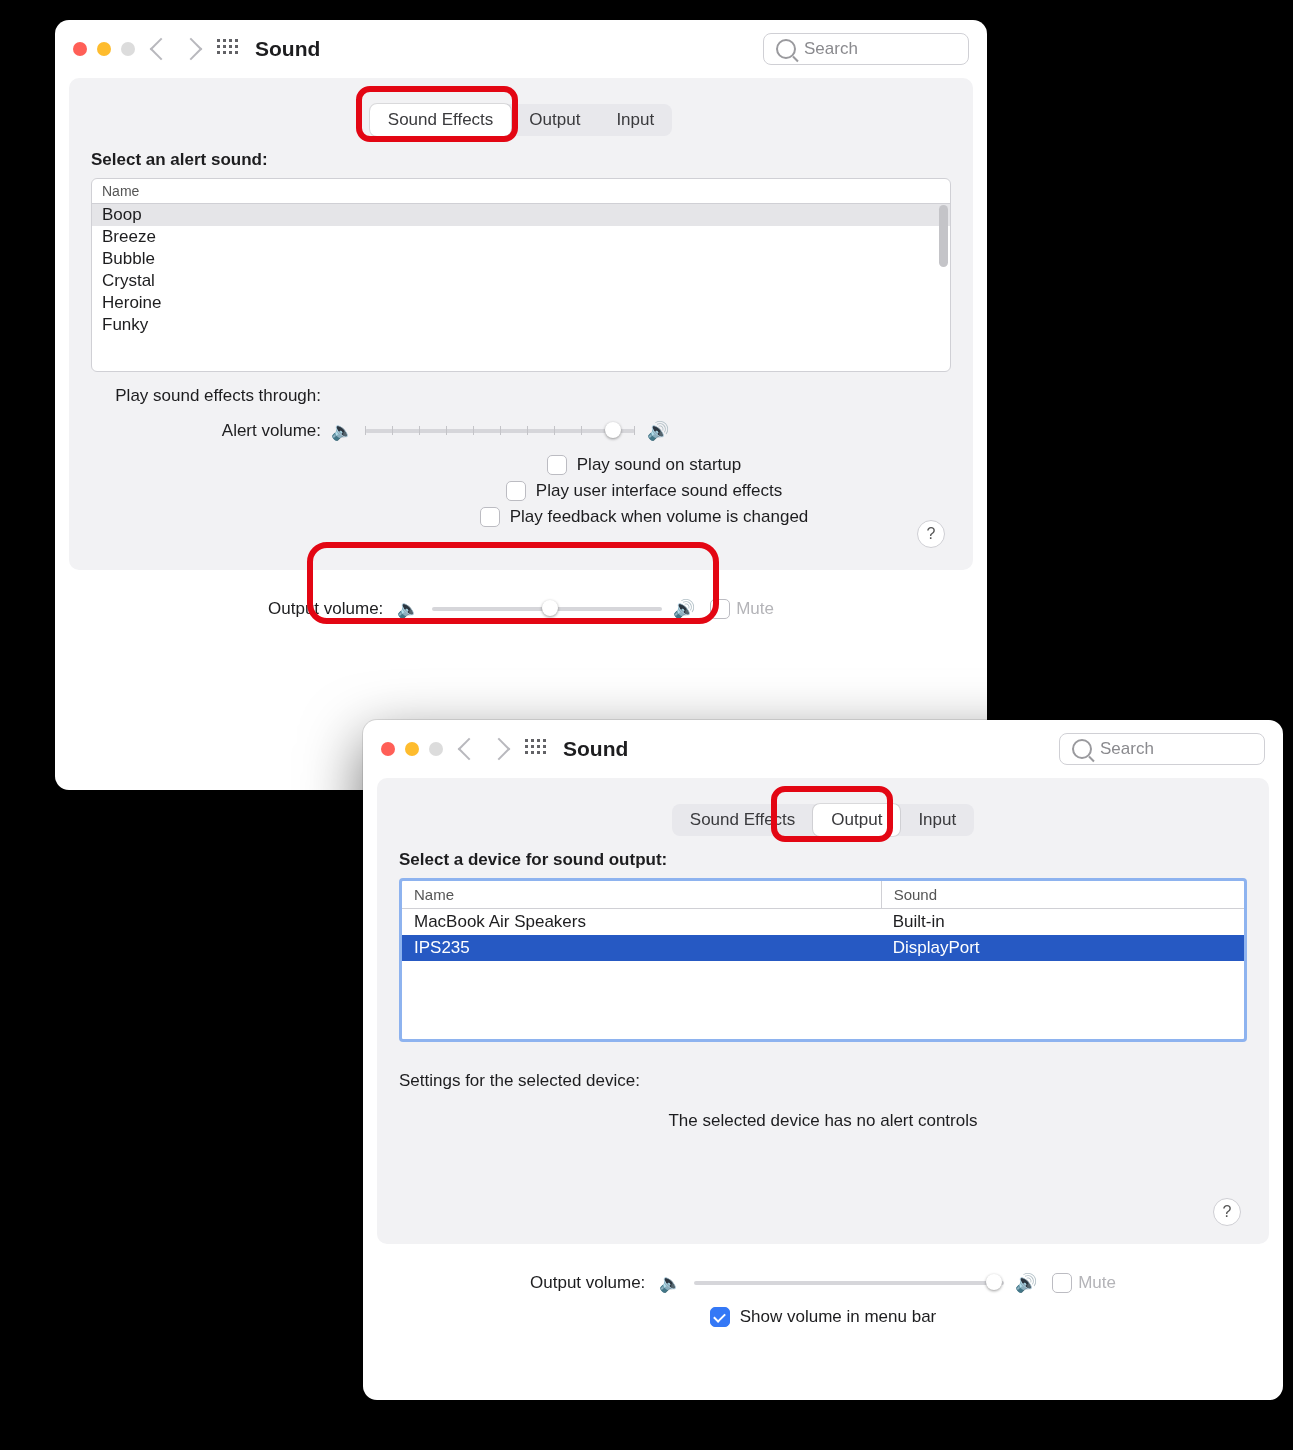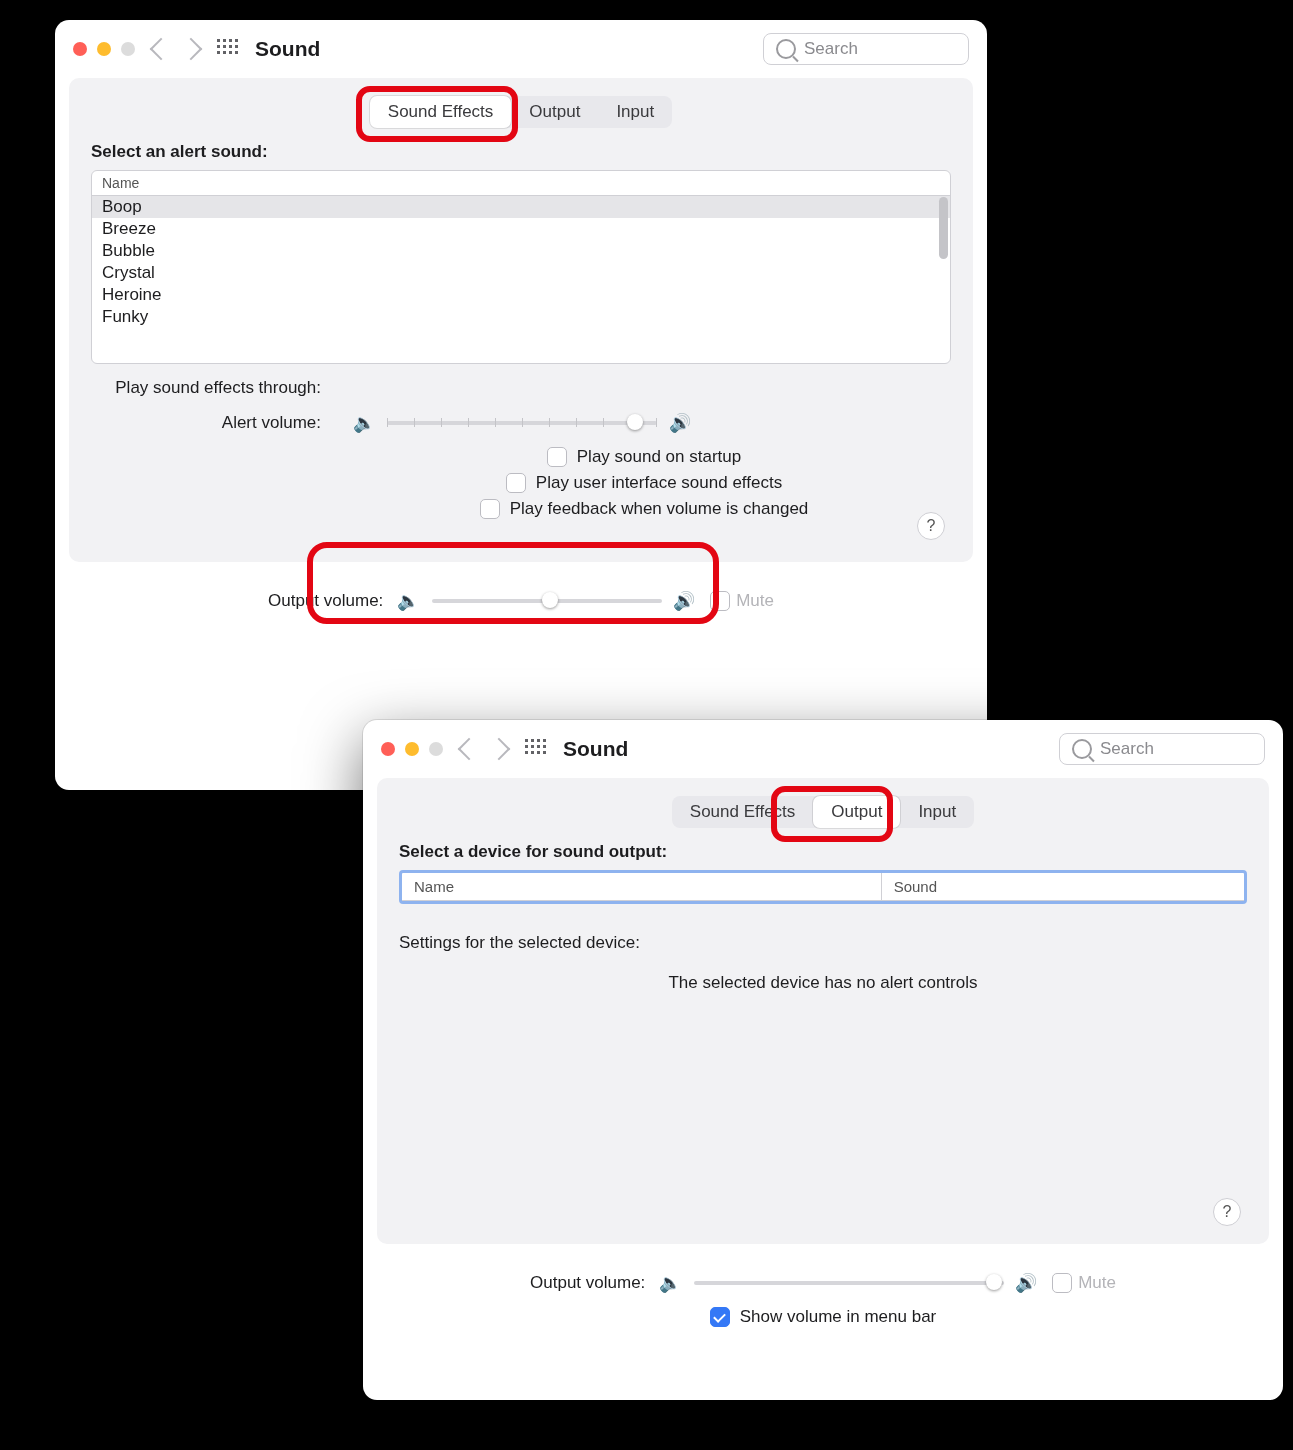--- a/index.html
+++ b/index.html
@@ -31,35 +31,35 @@
   .chev.right{transform:rotate(-135deg);}
   .grid-icon{width:20px;height:20px;display:grid;grid-template-columns:repeat(4,3px);grid-template-rows:repeat(3,3px);gap:3px;}
   .grid-icon span{background:#626266;}
   .title{font-size:21px;font-weight:600;}
   .search{margin-left:auto;display:flex;align-items:center;gap:8px;border:1px solid var(--border);border-radius:8px;padding:5px 12px;width:180px;color:var(--muted);font-size:17px;}
   .mag{width:16px;height:16px;border:2px solid #9a9a9e;border-radius:50%;position:relative;}
   .mag::after{content:"";position:absolute;width:7px;height:2px;background:#9a9a9e;bottom:-3px;right:-5px;transform:rotate(45deg);}
 
   .pane{background:var(--pane-bg);margin:0 14px 14px;border-radius:10px;padding:18px 22px;}
 
-  .seg{display:flex;background:#e8e8ec;border-radius:8px;width:max-content;margin:0 auto 14px;}
+  .seg{display:flex;background:#e8e8ec;border-radius:8px;width:max-content;margin:8px auto 14px;}
   .seg div{padding:6px 18px;font-size:17px;color:#3a3a3d;border-radius:7px;}
   .seg .active{background:#fff;box-shadow:0 0 0 1px rgba(0,0,0,.1);}
 
   .ring{position:absolute;border:6px solid var(--highlight);border-radius:14px;pointer-events:none;}
 
   .label{font-weight:600;font-size:17px;margin:6px 0 8px;}
   .list{background:#fff;border:1px solid var(--border);border-radius:6px;height:192px;overflow:hidden;position:relative;}
   .list-header{font-size:14px;color:#555;padding:4px 10px;border-bottom:1px solid var(--border);}
   .list-body{position:relative;}
   .list-row{font-size:17px;padding:1px 10px;}
   .list-row.sel{background:var(--grayrow);}
   .scrollbar{position:absolute;right:2px;top:26px;width:9px;height:62px;background:#c4c4c8;border-radius:5px;}
 
-  .field{display:flex;align-items:center;gap:32px;margin-top:14px;font-size:17px;}
+  .field{display:flex;align-items:center;gap:10px;margin-top:14px;font-size:17px;}
   .field .l{width:230px;text-align:right;}
   .select{background:#fff;border:1px solid var(--border);border-radius:6px;padding:4px 10px;display:flex;align-items:center;min-width:320px;justify-content:space-between;}
   .sel-btn{width:20px;height:22px;background:#3a77f7;border-radius:5px;position:relative;}
   .sel-btn::before,.sel-btn::after{content:"";position:absolute;left:5px;width:0;height:0;border-left:5px solid transparent;border-right:5px solid transparent;}
   .sel-btn::before{top:3px;border-bottom:5px solid #fff;}
   .sel-btn::after{bottom:3px;border-top:5px solid #fff;}
 
   .slider{display:flex;align-items:center;gap:12px;}
   .track{width:270px;height:4px;background:#d6d6da;border-radius:2px;position:relative;}
   .ticks{position:absolute;inset:0;display:flex;justify-content:space-between;}
@@ -254,20 +254,30 @@
       </div>
       <div class="ring" style="left:394px;top:8px;width:110px;height:44px;"></div>
 
       <div class="label">Select a device for sound output:</div>
 
       <div class="table">
         <div class="thead">
           <div>Name</div>
           <div>Sound</div>
         </div>
+        <div class="tbody">
+          <div class="trow">
+            <div>MacBook Air Speakers</div>
+            <div>Built-in</div>
+          </div>
+          <div class="trow hl">
+            <div>IPS235</div>
+            <div>DisplayPort</div>
+          </div>
+        </div>
       </div>
 
       <div class="label" style="font-weight:400;margin-top:29px;">Settings for the selected device:</div>
       <div style="text-align:center;font-size:17px;margin-top:20px;">The selected device has no alert controls</div>
 
       <div class="help" style="bottom:18px;">?</div>
     </div>
 
     <div class="footer" style="flex-direction:column;gap:10px;">
       <div style="display:flex;align-items:center;gap:14px;">

